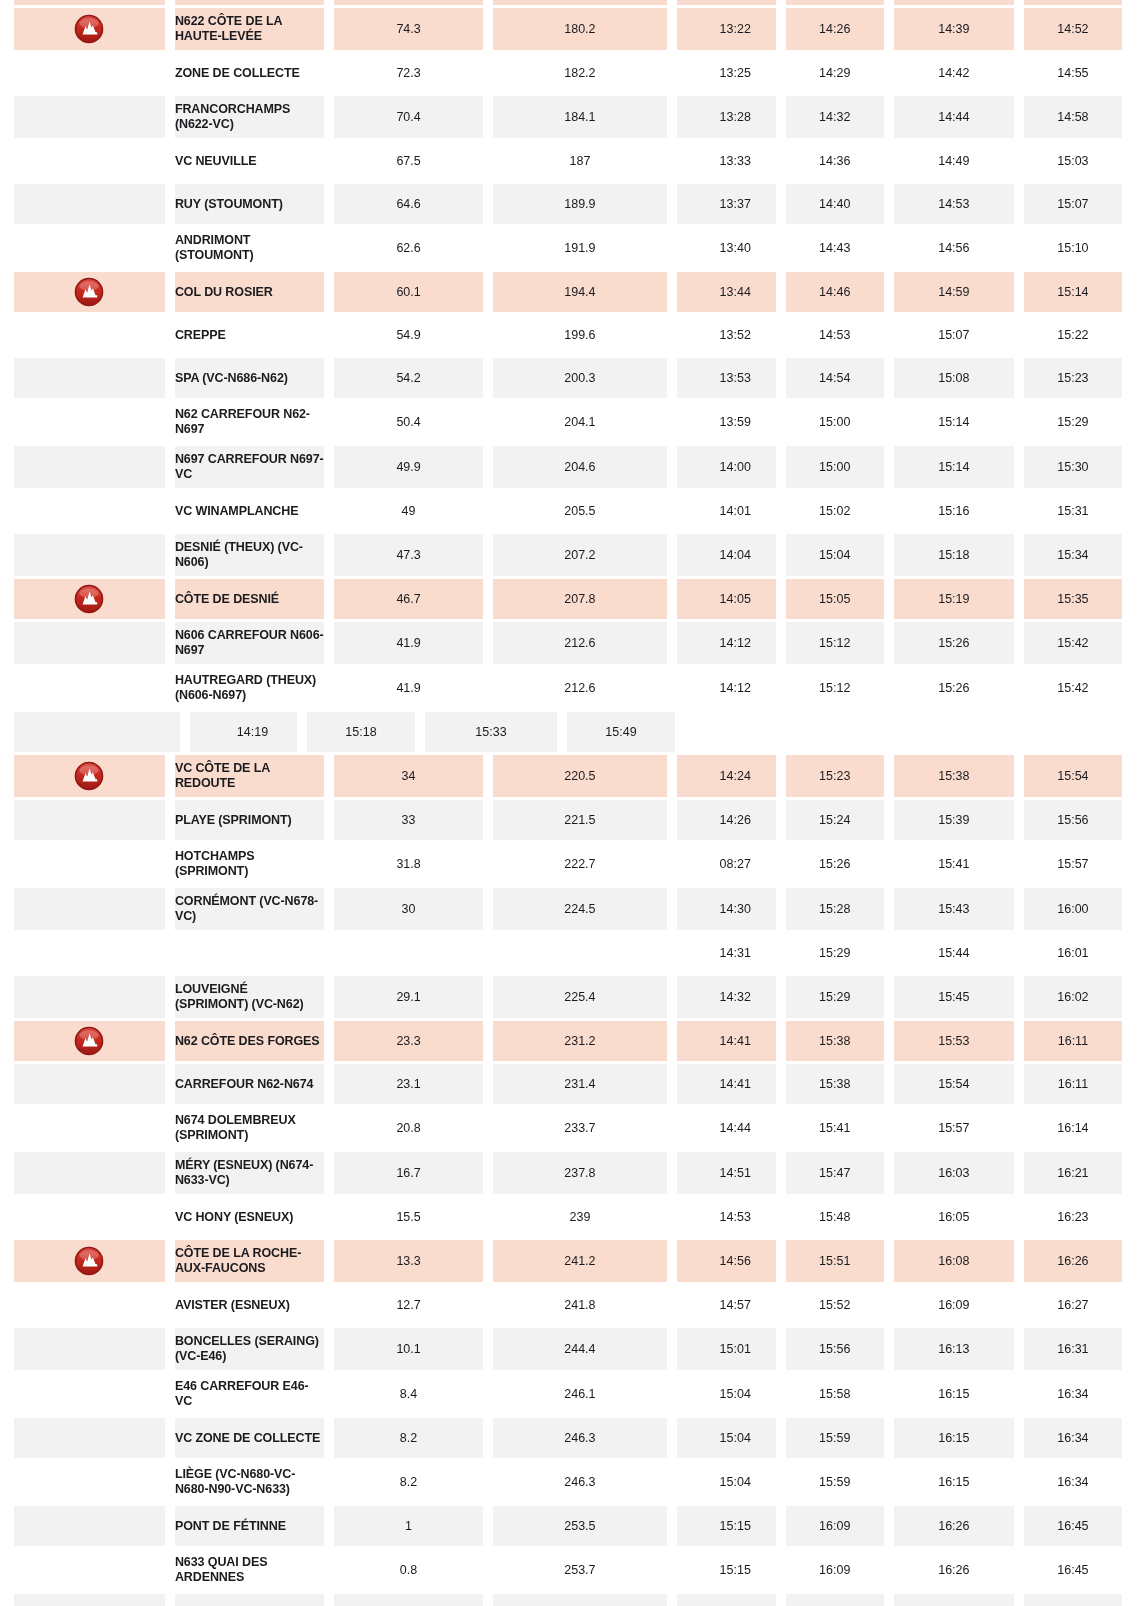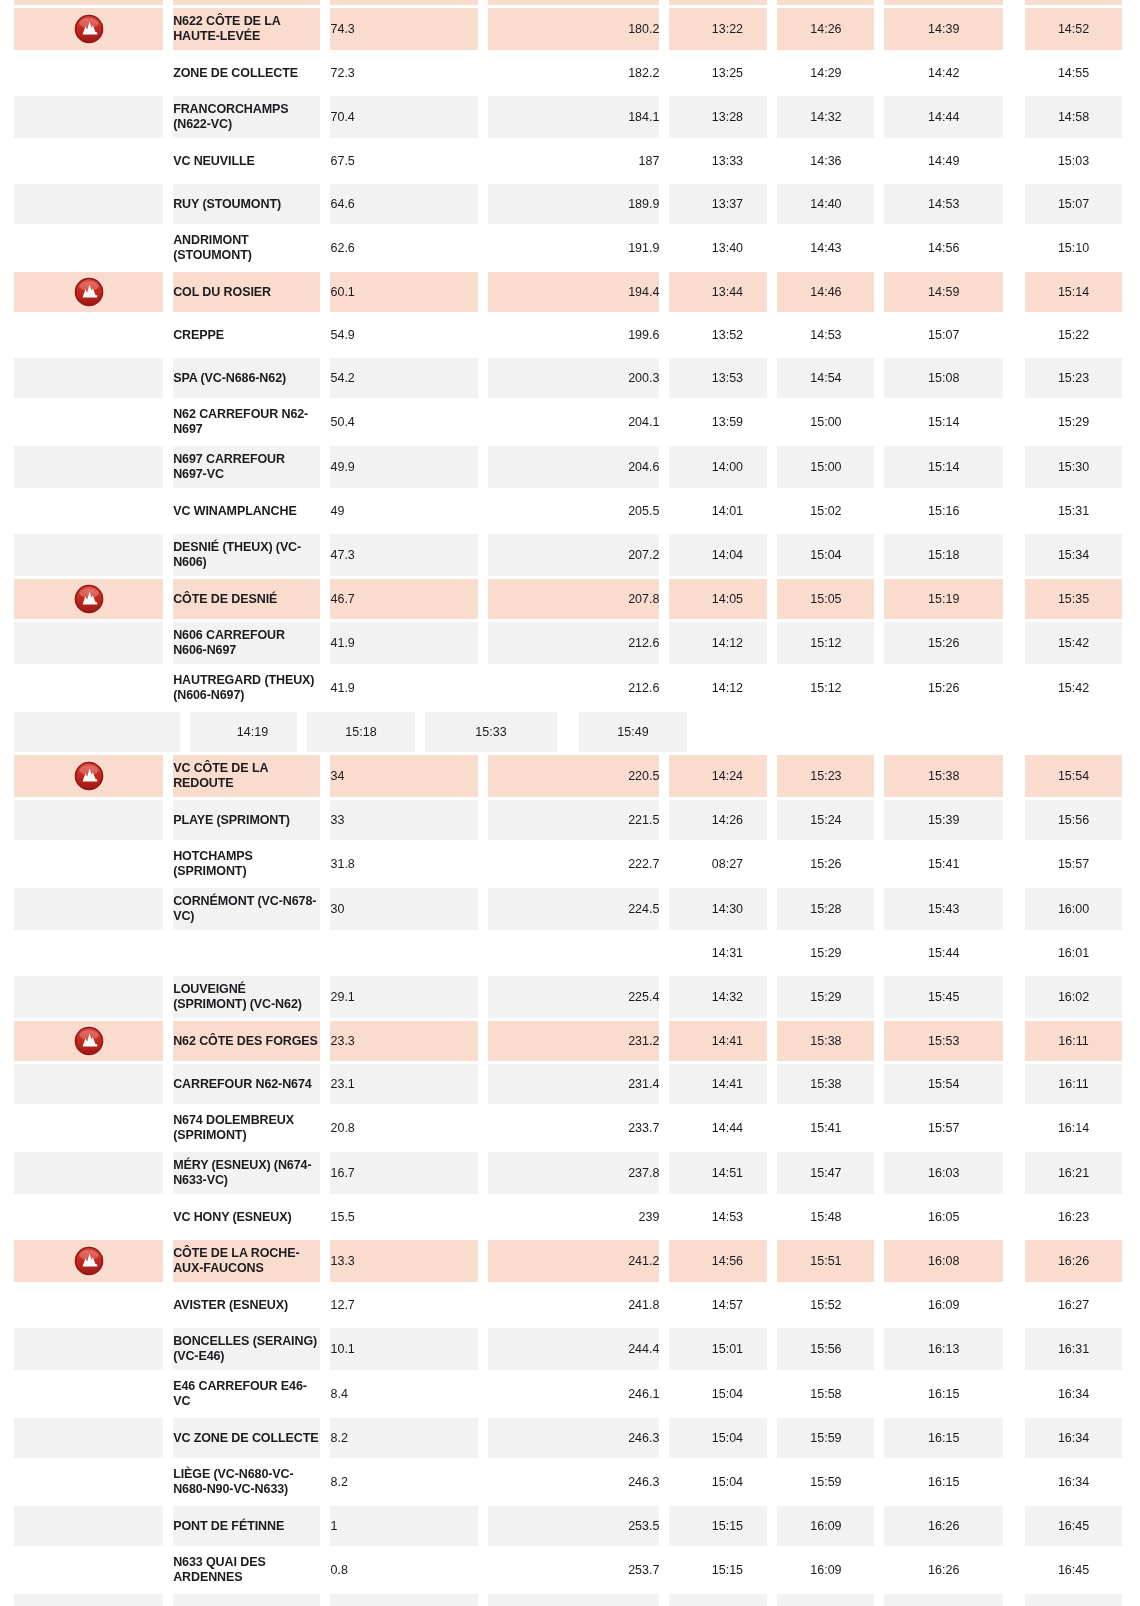--- a/index.html
+++ b/index.html
@@ -26,26 +26,26 @@
     align-items:center;
     padding:6px 0;
     box-sizing:border-box;
     background:#ffffff;
   }
   .row.gray .cell{background:var(--zebra,#f2f2f2);}
   .row.white .cell{background:#ffffff;}
   .row.hl .cell{background:var(--highlight,#fadccf);}
   .c-icon{width:166px;justify-content:center;padding:4px 0;}
   .c-name{width:164px;justify-content:flex-start;}
-  .c-km{width:164px;}
-  .c-km2{width:191px;justify-content:flex-end;}
+  .c-km{width:164px;justify-content:center;}
+  .c-km2{width:191px;justify-content:center;}
   .c-t1{width:107px;justify-content:center;padding-left:18px;}
   .c-t2{width:108px;justify-content:center;}
   .c-t3{width:132px;justify-content:center;}
-  .c-t4{width:108px;justify-content:center;margin-left:12px;}
+  .c-t4{width:108px;justify-content:center;}
   .name-text{
     font-weight:700;
     font-size:12.5px;
     line-height:15px;
     letter-spacing:-0.1px;
   }
   .num-text{
     font-size:12.5px;
     line-height:15px;
   }

